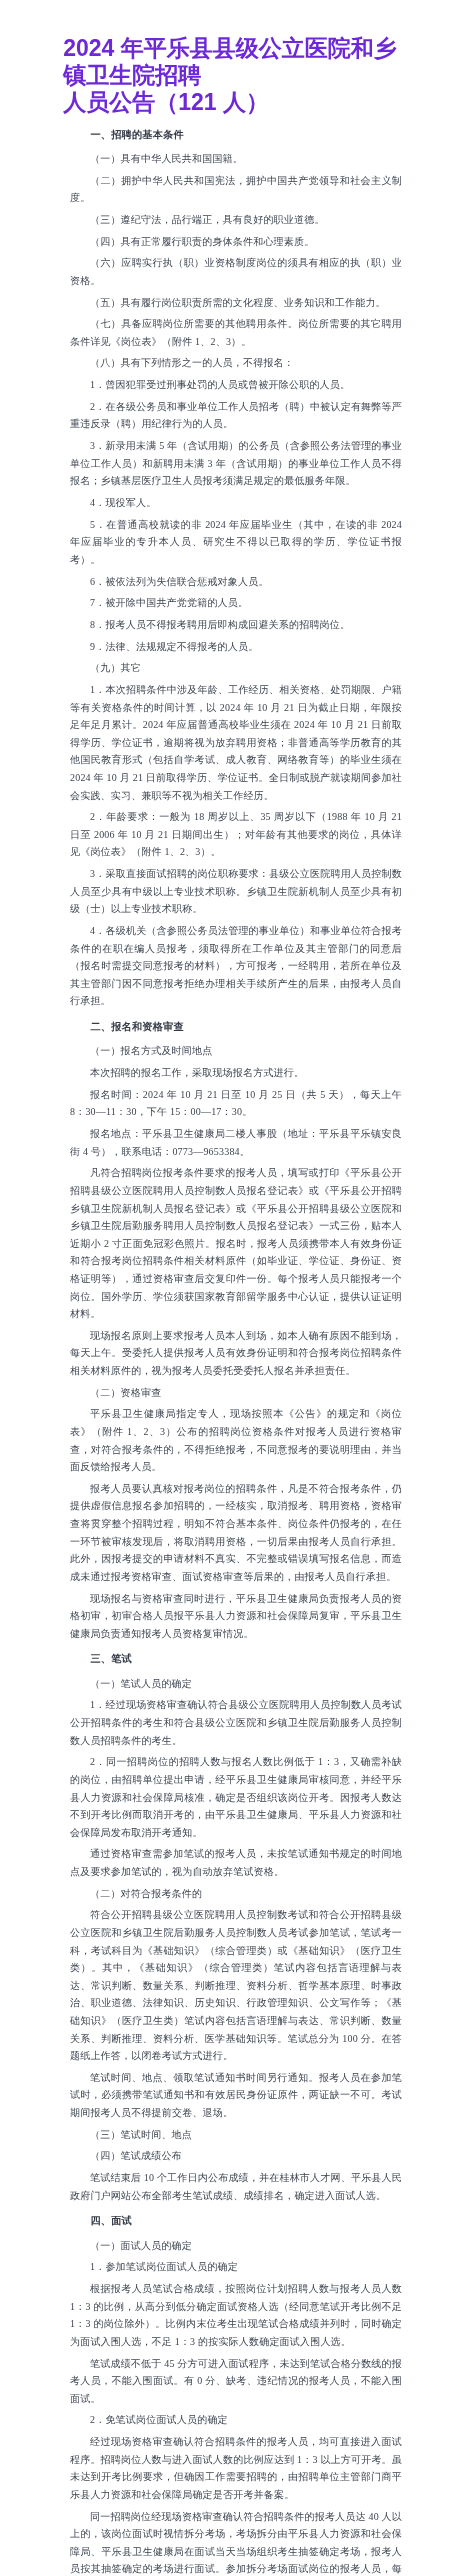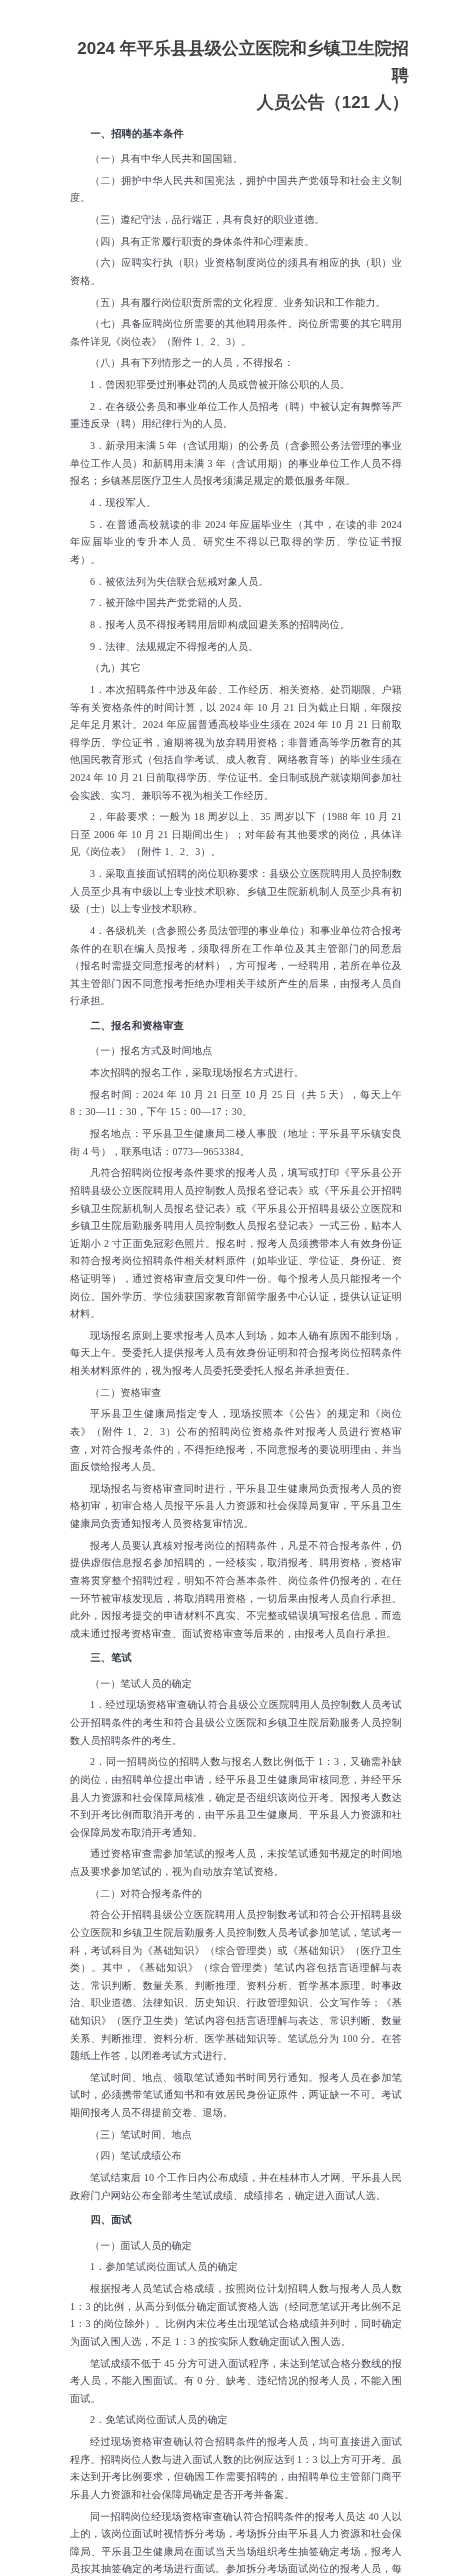--- a/index.html
+++ b/index.html
@@ -9,40 +9,40 @@
     min-height:2576px;
     margin:0 auto;
     background:#ffffff;
     box-sizing:border-box;
     padding:35px 65px 81px 70px;
     font-family:"Liberation Serif","DejaVu Serif",serif;
     color:#3d4450;
     overflow:hidden;
   }
   .doc-title{
-    text-align:right;
+    text-align:left;
     font-family:"Liberation Sans","DejaVu Sans",sans-serif;
     font-weight:bold;
-    font-size:17px;
+    font-size:23px;
     line-height:27px;
-    color:#404040;
+    color:#6d28d9;
     margin:0 -6.8px 9.5px -6.8px;
   }
   .doc-title .t-line{display:block;}
   .doc-body p{
     margin:4.1px 0;
     padding:0;
     font-size:10px;
     line-height:17.6px;
     text-align:justify;
     text-indent:2em;
     letter-spacing:0.2px;
   }
   .doc-body p.blk-h1{
-    font-family:Liberation Mono, monospace;
+    font-family:Liberation Serif, serif;
     font-weight:bold;
     font-size:10.2px;
     margin-top:8.1px;
     margin-bottom:6.8px;
     color:#353c48;
   }
 </style>
 </head>
 <body>
 
@@ -78,22 +78,22 @@
       <p class="blk-p">4．各级机关（含参照公务员法管理的事业单位）和事业单位符合报考条件的在职在编人员报考，须取得所在工作单位及其主管部门的同意后（报名时需提交同意报考的材料），方可报考，一经聘用，若所在单位及其主管部门因不同意报考拒绝办理相关手续所产生的后果，由报考人员自行承担。</p>
       <p class="blk-h1">二、报名和资格审查</p>
       <p class="blk-p">（一）报名方式及时间地点</p>
       <p class="blk-p">本次招聘的报名工作，采取现场报名方式进行。</p>
       <p class="blk-p">报名时间：2024 年 10 月 21 日至 10 月 25 日（共 5 天），每天上午 8：30—11：30，下午 15：00—17：30。</p>
       <p class="blk-p">报名地点：平乐县卫生健康局二楼人事股（地址：平乐县平乐镇安良街 4 号），联系电话：0773—9653384。</p>
       <p class="blk-p">凡符合招聘岗位报考条件要求的报考人员，填写或打印《平乐县公开招聘县级公立医院聘用人员控制数人员报名登记表》或《平乐县公开招聘乡镇卫生院新机制人员报名登记表》或《平乐县公开招聘县级公立医院和乡镇卫生院后勤服务聘用人员控制数人员报名登记表》一式三份，贴本人近期小 2 寸正面免冠彩色照片。报名时，报考人员须携带本人有效身份证和符合报考岗位招聘条件相关材料原件（如毕业证、学位证、身份证、资格证明等），通过资格审查后交复印件一份。每个报考人员只能报考一个岗位。国外学历、学位须获国家教育部留学服务中心认证，提供认证证明材料。</p>
       <p class="blk-p">现场报名原则上要求报考人员本人到场，如本人确有原因不能到场，每天上午。受委托人提供报考人员有效身份证明和符合报考岗位招聘条件相关材料原件的，视为报考人员委托受委托人报名并承担责任。</p>
       <p class="blk-p">（二）资格审查</p>
       <p class="blk-p">平乐县卫生健康局指定专人，现场按照本《公告》的规定和《岗位表》（附件 1、2、3）公布的招聘岗位资格条件对报考人员进行资格审查，对符合报考条件的，不得拒绝报考，不同意报考的要说明理由，并当面反馈给报考人员。</p>
+      <p class="blk-p">报考人员要认真核对报考岗位的招聘条件，凡是不符合报考条件，仍提供虚假信息报名参加招聘的，一经核实，取消报考、聘用资格，资格审查将贯穿整个招聘过程，明知不符合基本条件、岗位条件仍报考的，在任一环节被审核发现后，将取消聘用资格，一切后果由报考人员自行承担。此外，因报考提交的申请材料不真实、不完整或错误填写报名信息，而造成未通过报考资格审查、面试资格审查等后果的，由报考人员自行承担。</p>
       <p class="blk-p">现场报名与资格审查同时进行，平乐县卫生健康局负责报考人员的资格初审，初审合格人员报平乐县人力资源和社会保障局复审，平乐县卫生健康局负责通知报考人员资格复审情况。</p>
-      <p class="blk-p">报考人员要认真核对报考岗位的招聘条件，凡是不符合报考条件，仍提供虚假信息报名参加招聘的，一经核实，取消报考、聘用资格，资格审查将贯穿整个招聘过程，明知不符合基本条件、岗位条件仍报考的，在任一环节被审核发现后，将取消聘用资格，一切后果由报考人员自行承担。此外，因报考提交的申请材料不真实、不完整或错误填写报名信息，而造成未通过报考资格审查、面试资格审查等后果的，由报考人员自行承担。</p>
       <p class="blk-h1">三、笔试</p>
       <p class="blk-p">（一）笔试人员的确定</p>
       <p class="blk-p">1．经过现场资格审查确认符合县级公立医院聘用人员控制数人员考试公开招聘条件的考生和符合县级公立医院和乡镇卫生院后勤服务人员控制数人员招聘条件的考生。</p>
       <p class="blk-p">2．同一招聘岗位的招聘人数与报名人数比例低于 1：3，又确需补缺的岗位，由招聘单位提出申请，经平乐县卫生健康局审核同意，并经平乐县人力资源和社会保障局核准，确定是否组织该岗位开考。因报考人数达不到开考比例而取消开考的，由平乐县卫生健康局、平乐县人力资源和社会保障局发布取消开考通知。</p>
       <p class="blk-p">通过资格审查需参加笔试的报考人员，未按笔试通知书规定的时间地点及要求参加笔试的，视为自动放弃笔试资格。</p>
       <p class="blk-p">（二）对符合报考条件的</p>
       <p class="blk-p">符合公开招聘县级公立医院聘用人员控制数考试和符合公开招聘县级公立医院和乡镇卫生院后勤服务人员控制数人员考试参加笔试，笔试考一科，考试科目为《基础知识》（综合管理类）或《基础知识》（医疗卫生类）。其中，《基础知识》（综合管理类）笔试内容包括言语理解与表达、常识判断、数量关系、判断推理、资料分析、哲学基本原理、时事政治、职业道德、法律知识、历史知识、行政管理知识、公文写作等；《基础知识》（医疗卫生类）笔试内容包括言语理解与表达、常识判断、数量关系、判断推理、资料分析、医学基础知识等。笔试总分为 100 分。在答题纸上作答，以闭卷考试方式进行。</p>
       <p class="blk-p">笔试时间、地点、领取笔试通知书时间另行通知。报考人员在参加笔试时，必须携带笔试通知书和有效居民身份证原件，两证缺一不可。考试期间报考人员不得提前交卷、退场。</p>
       <p class="blk-p">（三）笔试时间、地点</p>
       <p class="blk-p">（四）笔试成绩公布</p>

